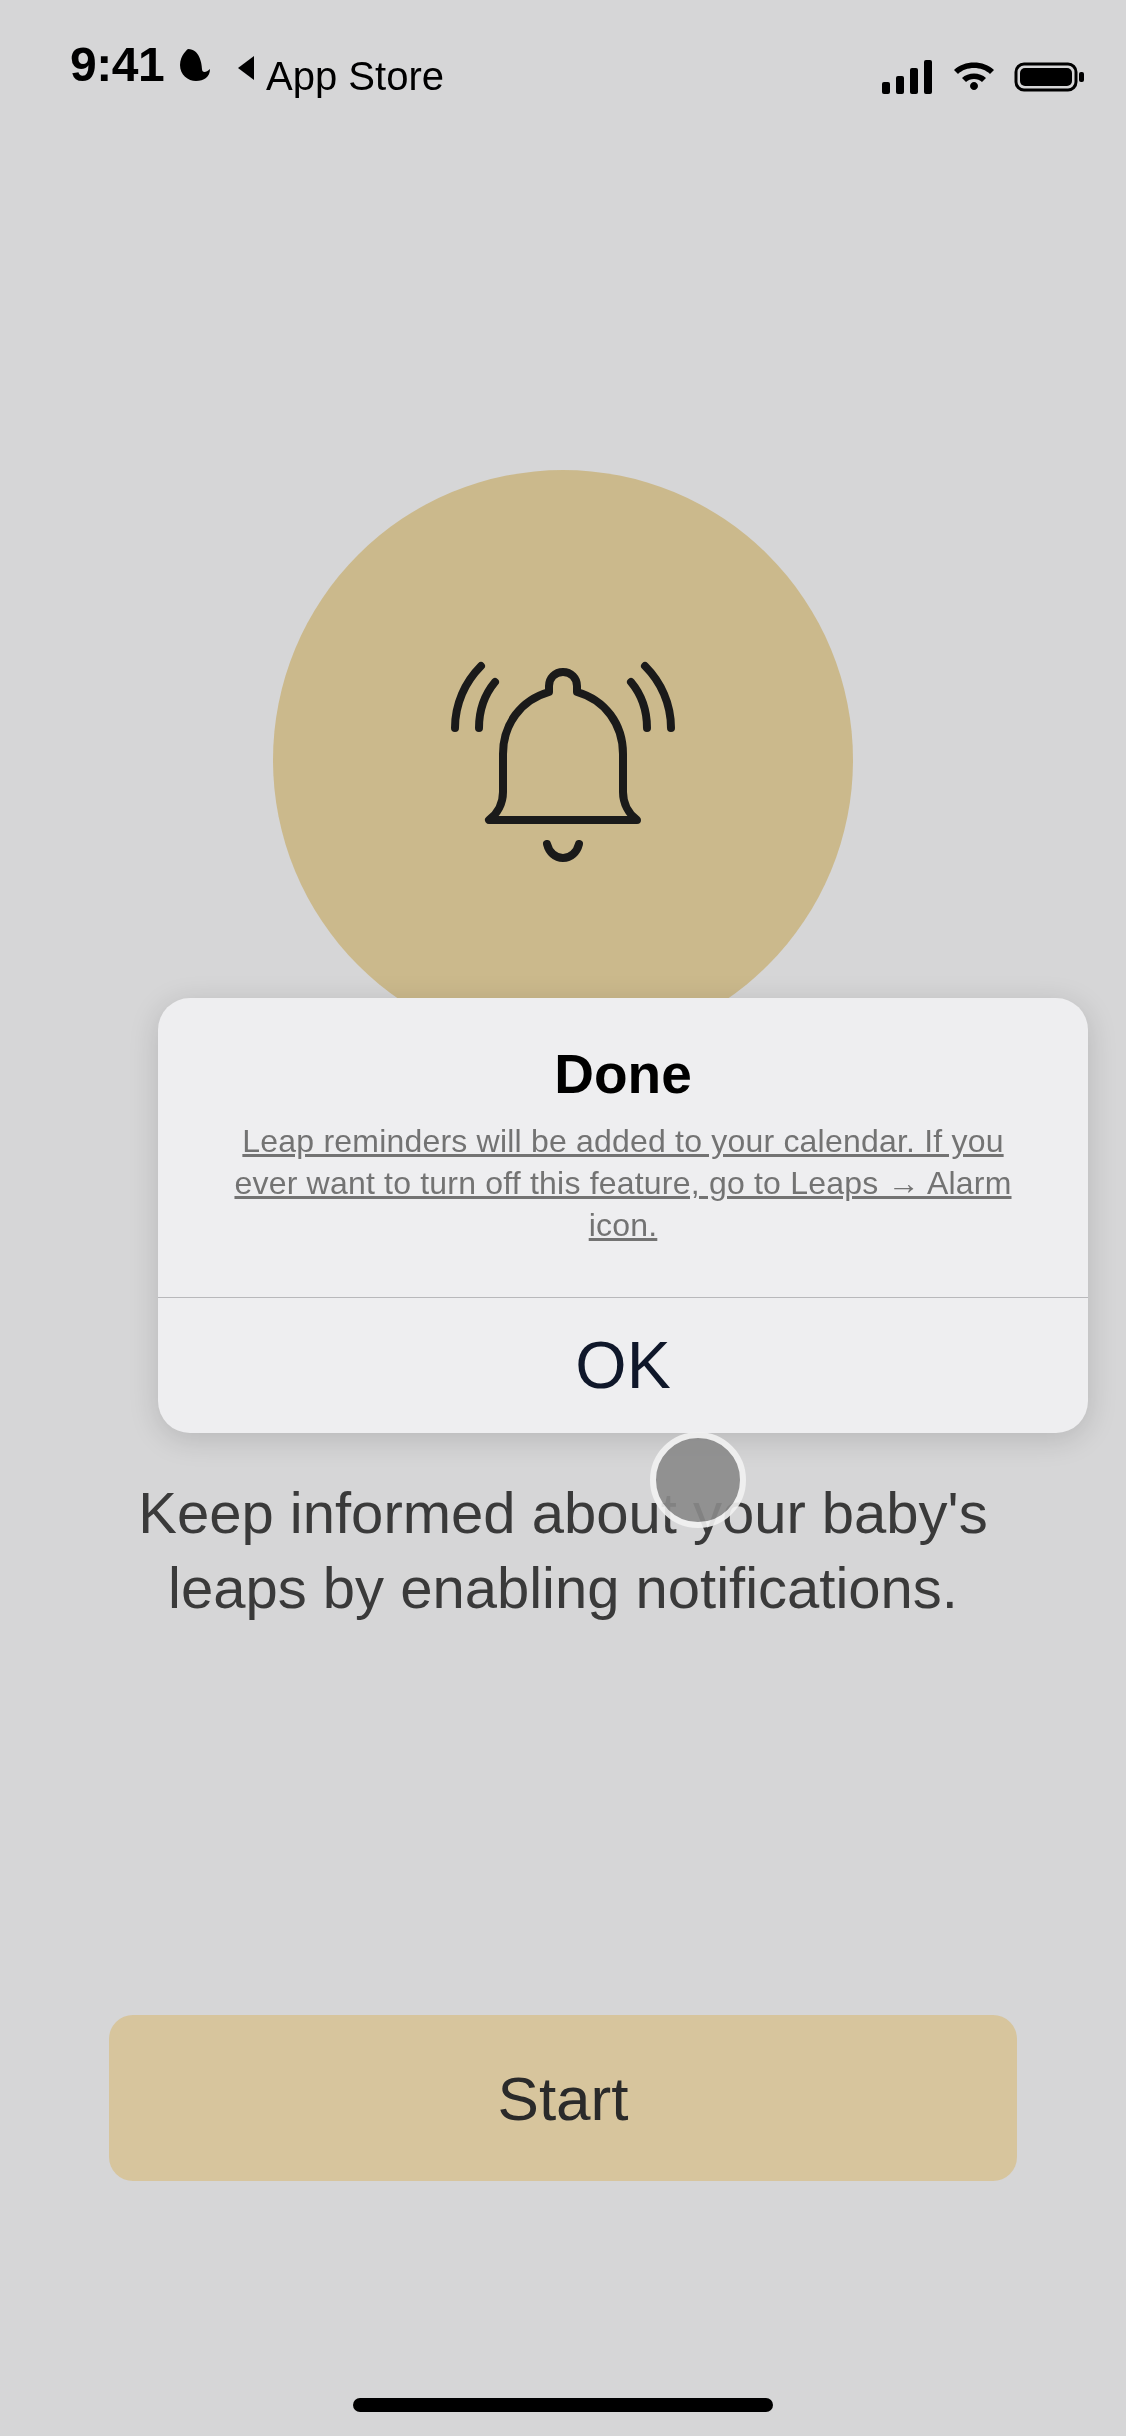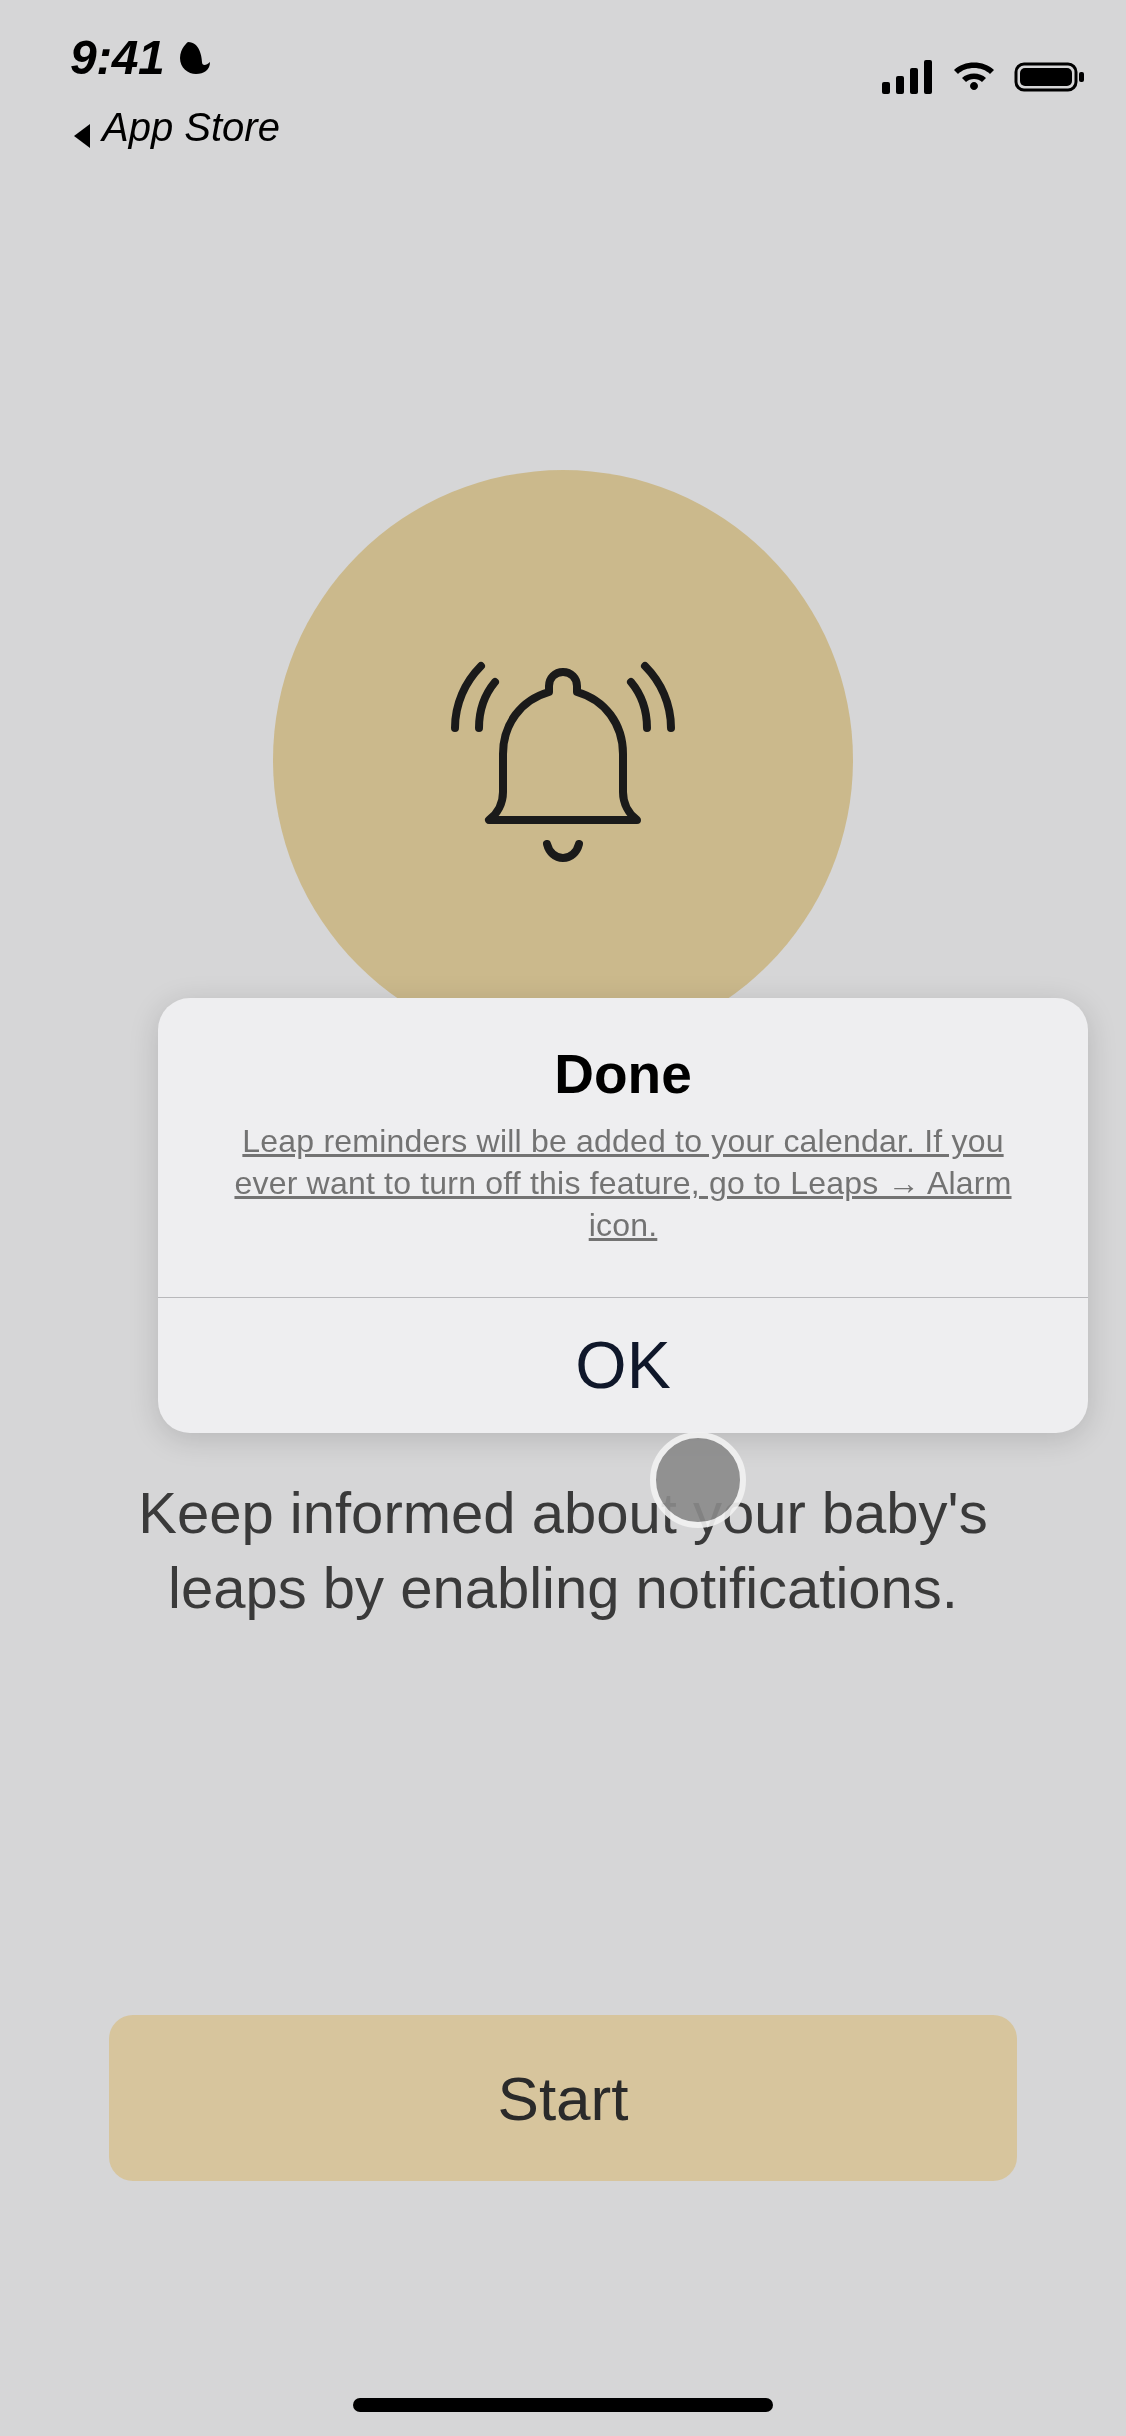--- a/index.html
+++ b/index.html
@@ -25,39 +25,38 @@
       right: 0;
       height: 150px;
       display: flex;
       justify-content: space-between;
       align-items: flex-start;
       padding: 30px 40px 0 70px;
       color: #000;
     }
     .status-left {
       display: flex;
-      flex-direction: column;
-      gap: 4px;
-      font-style: italic;
+      flex-direction: row;
+      gap: 20px;
     }
     .status-time-row {
       display: flex;
       align-items: center;
       gap: 10px;
     }
     .status-time {
       font-size: 48px;
       font-weight: 700;
       letter-spacing: -0.5px;
     }
     .status-back {
       display: flex;
-      align-items: flex-end;
+      align-items: flex-start;
       gap: 10px;
-      margin-top: 16px;
+      margin-top: 24px;
     }
     .status-back-text {
       font-size: 40px;
       font-weight: 400;
     }
     .status-right {
       display: flex;
       align-items: center;
       gap: 16px;
       padding-top: 30px;

